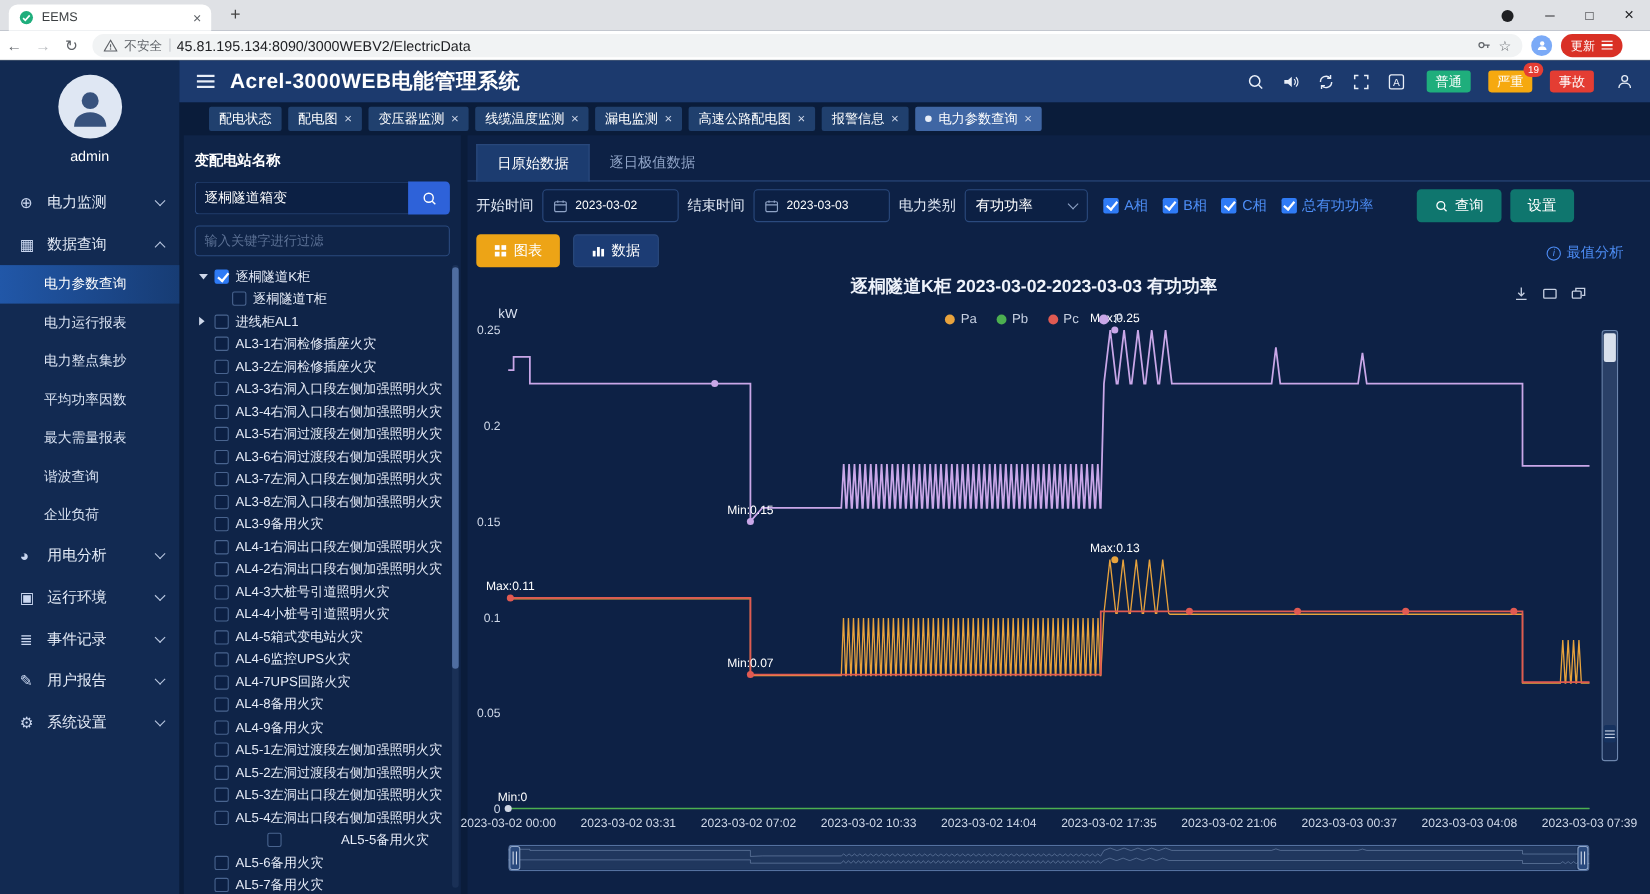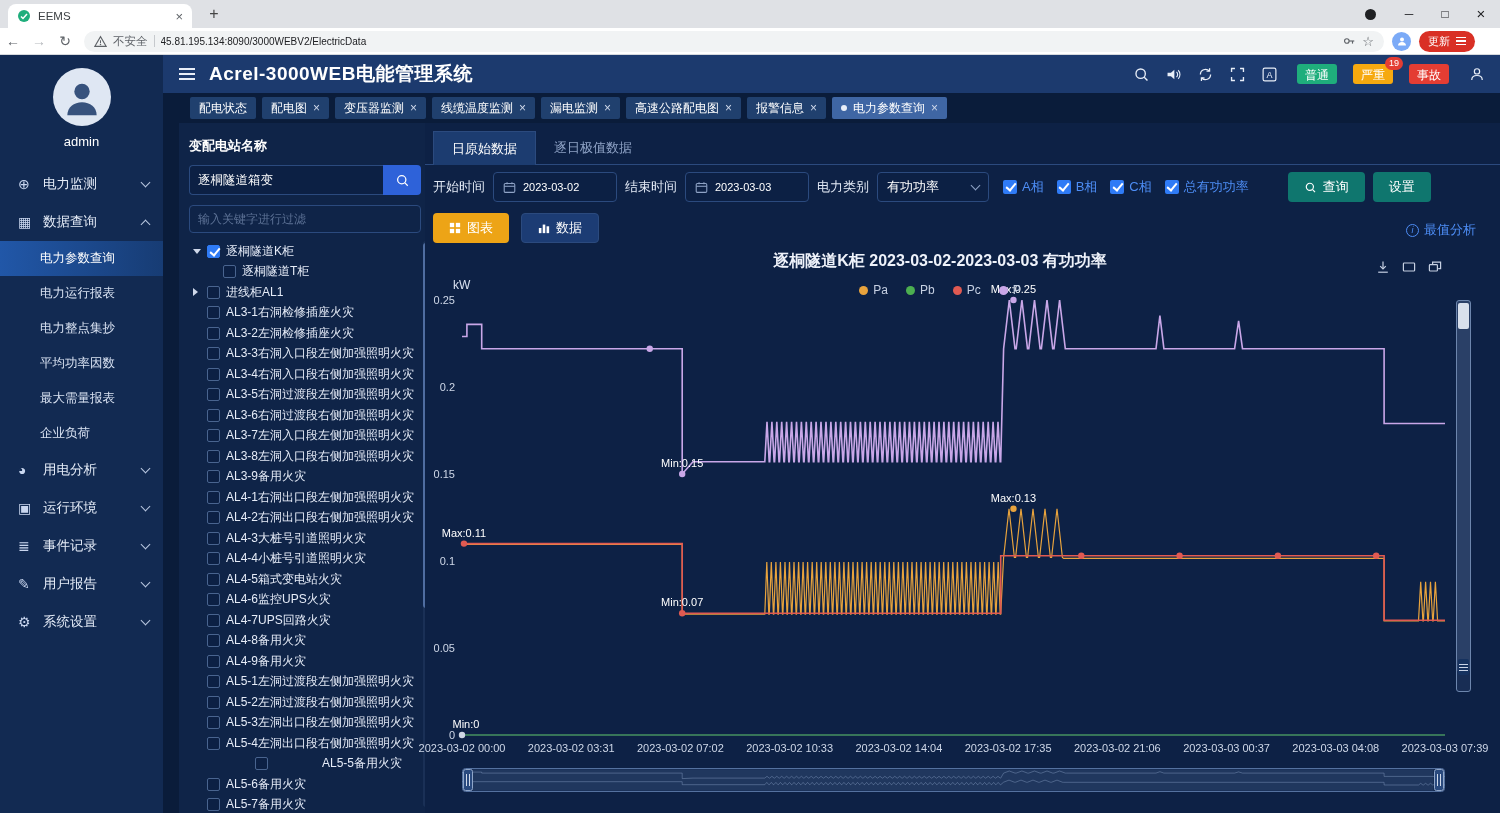--- a/index.html
+++ b/index.html
@@ -17,21 +17,21 @@
 .newtab{position:absolute;left:203px;top:5px;font-size:16px;color:#444;width:22px;text-align:center;cursor:pointer}
 .win-dot{position:absolute;right:124px;top:9px;width:11px;height:11px;border-radius:50%;background:#1f2023}
 .winbtn{position:absolute;top:0;width:38px;height:28px;text-align:center;line-height:28px;font-size:12px;color:#202124;cursor:pointer}
 .winbtn.min{right:72px}.winbtn.max{right:36px}.winbtn.close{right:0;font-size:15px}
 .navbar{position:absolute;top:28px;left:0;right:0;height:27px;background:#fff;border-bottom:1px solid #d6d9dd;display:flex;align-items:center}
 .nbtn{width:26px;text-align:center;font-size:14px;color:#5f6368;cursor:pointer}
 .nbtn.fwd{color:#b6b9bd}
 .omnibox{flex:0 0 auto;width:1300px;height:21px;margin-left:6px;background:#f1f3f4;border-radius:11px;display:flex;align-items:center;padding:0 10px;gap:6px}
 .sec-label{font-size:11.5px;color:#5f6368}
 .omni-div{width:1px;height:12px;background:#c6c9cd}
-.omni-url{font-size:10px;color:#202124;flex:1;white-space:nowrap;overflow:hidden}
+.omni-url{font-size:13px;color:#202124;flex:1;white-space:nowrap;overflow:hidden}
 .omni-ico{display:inline-flex;cursor:pointer}
 .star{font-size:13px;color:#5f6368;cursor:pointer}
 .nav-avatar{width:19px;height:19px;border-radius:50%;background:#7baaf7;margin-left:8px;display:inline-flex;align-items:center;justify-content:center;cursor:pointer}
 .update-pill{margin-left:8px;height:21px;background:#d93025;border-radius:11px;display:flex;align-items:center;gap:6px;padding:0 9px;cursor:pointer}
 .update-pill span{color:#fff;font-size:11px}
 .menu-lines i{display:block;width:10px;height:1.5px;background:#fff;margin:2px 0}
 
 
 .app{position:absolute;top:55px;left:0;right:0;bottom:0;background:#0a1c3a}
 .sidebar{position:absolute;left:0;top:0;width:163px;bottom:0;background:#122a52}
@@ -57,21 +57,21 @@
 .badge span{color:#fff;font-size:12px}
 .badge .cnt{position:absolute;top:-7px;right:-10px;background:#e43d33;color:#fff;font-size:9px;height:13px;line-height:13px;padding:0 4px;border-radius:8px}
 
 .chips{position:absolute;top:38px;left:0;right:0;height:30px;display:flex;align-items:center;gap:6px;padding-left:27px}
 .chip{background:#20406e;color:#fff;font-size:12px;height:22px;display:inline-flex;align-items:center;gap:6px;padding:0 9px;border-radius:2px;cursor:pointer;white-space:nowrap}
 .chip.active{background:#3f66a4}
 .chip-dot{width:6px;height:6px;border-radius:50%;background:#e8eef8}
 .chip-x{color:#cfd8ea;font-size:12px}
 
 .workspace{position:absolute;top:68px;left:0;right:0;bottom:0}
-.tree-panel{position:absolute;left:16px;top:0;width:252px;bottom:0;background:#0f2448;padding:14px 10px 0 10px}
+.tree-panel{position:absolute;left:4px;top:0;width:252px;bottom:0;background:#0f2448;padding:14px 10px 0 10px}
 .tp-title{color:#fff;font-size:13px;font-weight:bold;margin-bottom:10px}
 .tp-search{display:flex;margin-bottom:10px}
 .tp-search input{flex:1;height:30px;background:#0c2044;border:1px solid #2b4a7e;border-right:none;border-radius:4px 0 0 4px;color:#fff;font-size:12.5px;padding:0 8px;outline:none;font-family:inherit}
 .tp-search .sbtn{width:38px;height:30px;background:#2e62d9;border:none;border-radius:0 4px 4px 0;display:flex;align-items:center;justify-content:center;cursor:pointer}
 .tp-filter input{width:100%;height:28px;background:transparent;border:1px solid #2b4a7e;border-radius:4px;color:#e8eef8;font-size:12px;padding:0 8px;outline:none;font-family:inherit;margin-bottom:8px}
 .tp-filter input::placeholder{color:#5c7195}
 .tree{height:575px;overflow:hidden}
 .trow{display:flex;align-items:center;height:20.5px;color:#e6ecf8;font-size:12px;white-space:nowrap;cursor:pointer}
 .caretbox{width:14px;display:inline-flex;align-items:center;flex:none}
 .tri-d{width:0;height:0;border-left:4px solid transparent;border-right:4px solid transparent;border-top:5px solid #cfd8ea}
@@ -210,20 +210,23 @@
             <span>电力运行报表</span>
           </div>
           <div class="sub-item">
             <span>电力整点集抄</span>
           </div>
           <div class="sub-item">
             <span>平均功率因数</span>
           </div>
           <div class="sub-item">
             <span>最大需量报表</span>
+          </div>
+          <div class="sub-item">
+            <span>谐波查询</span>
           </div>
           <div class="sub-item">
             <span>企业负荷</span>
           </div>
           <div class="side-item">
             <span class="ico">◕</span>
             <span class="lbl">用电分析</span>
             <span class="chev"></span>
           </div>
           <div class="side-item">

